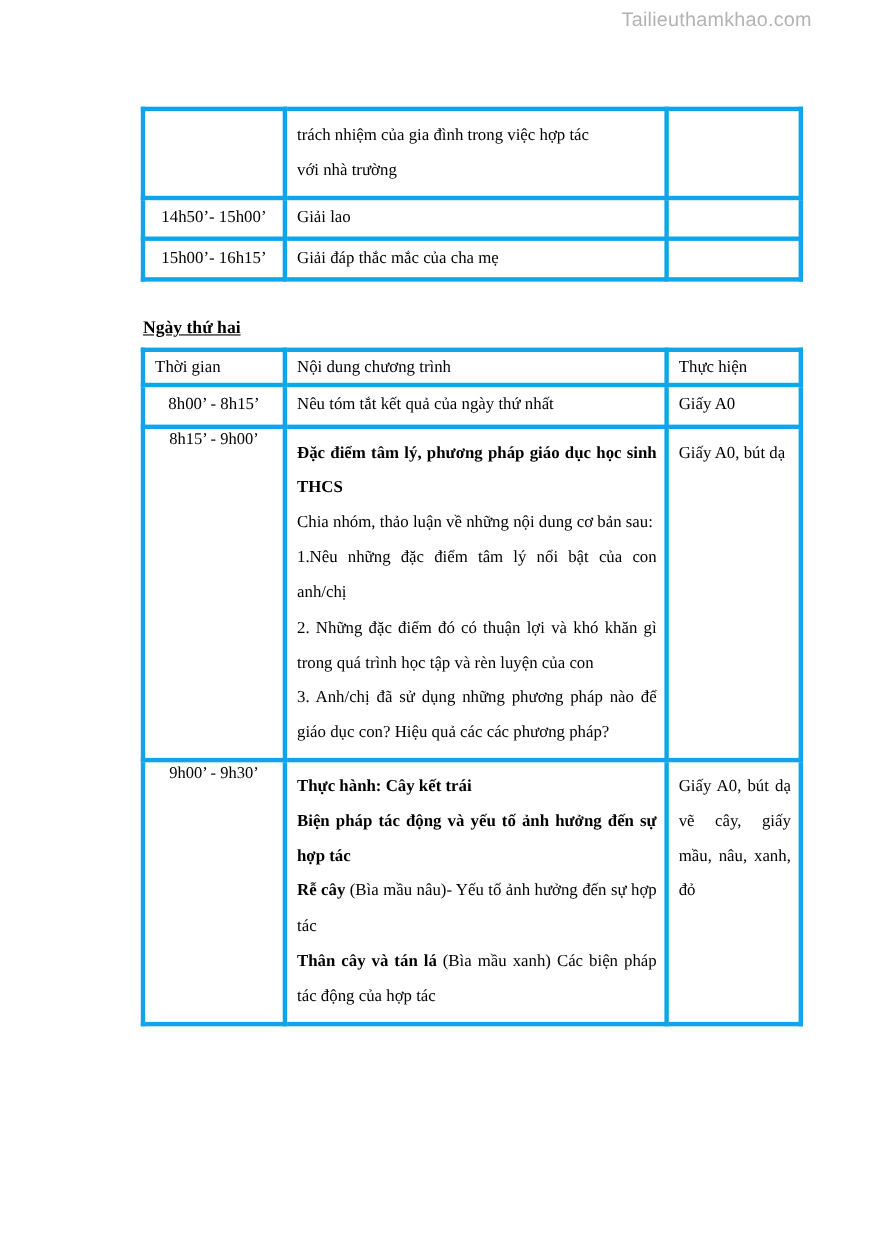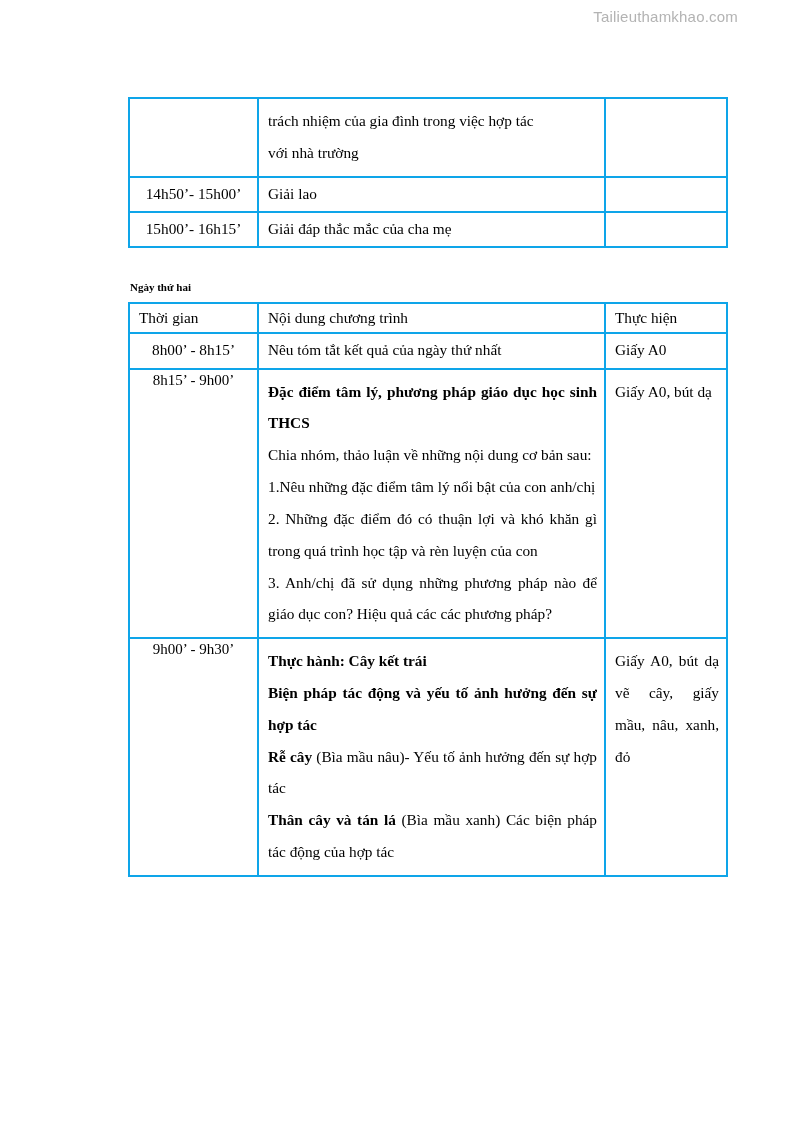--- a/index.html
+++ b/index.html
@@ -22,21 +22,21 @@
     top: 0;
     width: 794px;
     height: 1123px;
   }
 
   .watermark {
     position: absolute;
     right: 56px;
     top: 8px;
     font-family: "Liberation Sans", "DejaVu Sans", sans-serif;
-    font-size: 15px;
+    font-size: 18px;
     color: #b3b3b3;
     letter-spacing: 0.2px;
     white-space: nowrap;
   }
 
   .content {
     position: absolute;
     left: 128px;
     top: 97px;
     width: 598px;
@@ -44,21 +44,21 @@
 
   table.doc-table {
     border-collapse: collapse;
     width: 598px;
     table-layout: fixed;
     font-size: 15.3px;
     line-height: 1.0;
   }
   table.doc-table td,
   table.doc-table th {
-    border: 2px solid #0ea5e9;
+    border: 4px solid #0ea5e9;
     padding: 0;
     vertical-align: top;
     font-weight: normal;
   }
 
   .col-time   { width: 129px; }
   .col-body   { width: 347px; }
   .col-doer   { width: 122px; }
 
   .cell {
@@ -80,22 +80,23 @@
     hyphens: none;
   }
   p.line.nojust { text-align: left; }
   p.line.center { text-align: center; }
 
   .b { font-weight: bold; }
 
   .section-title {
     margin: 0 0 8px 2px;
     font-weight: bold;
-    font-size: 11px;
+    font-size: 16px;
     line-height: 1.2;
+    text-decoration: underline;
   }
 
   .gap-between-tables {
     height: 33px;
   }
 
   thead th .cell {
     text-align: left;
     font-weight: normal;
     padding-top: 6px;

